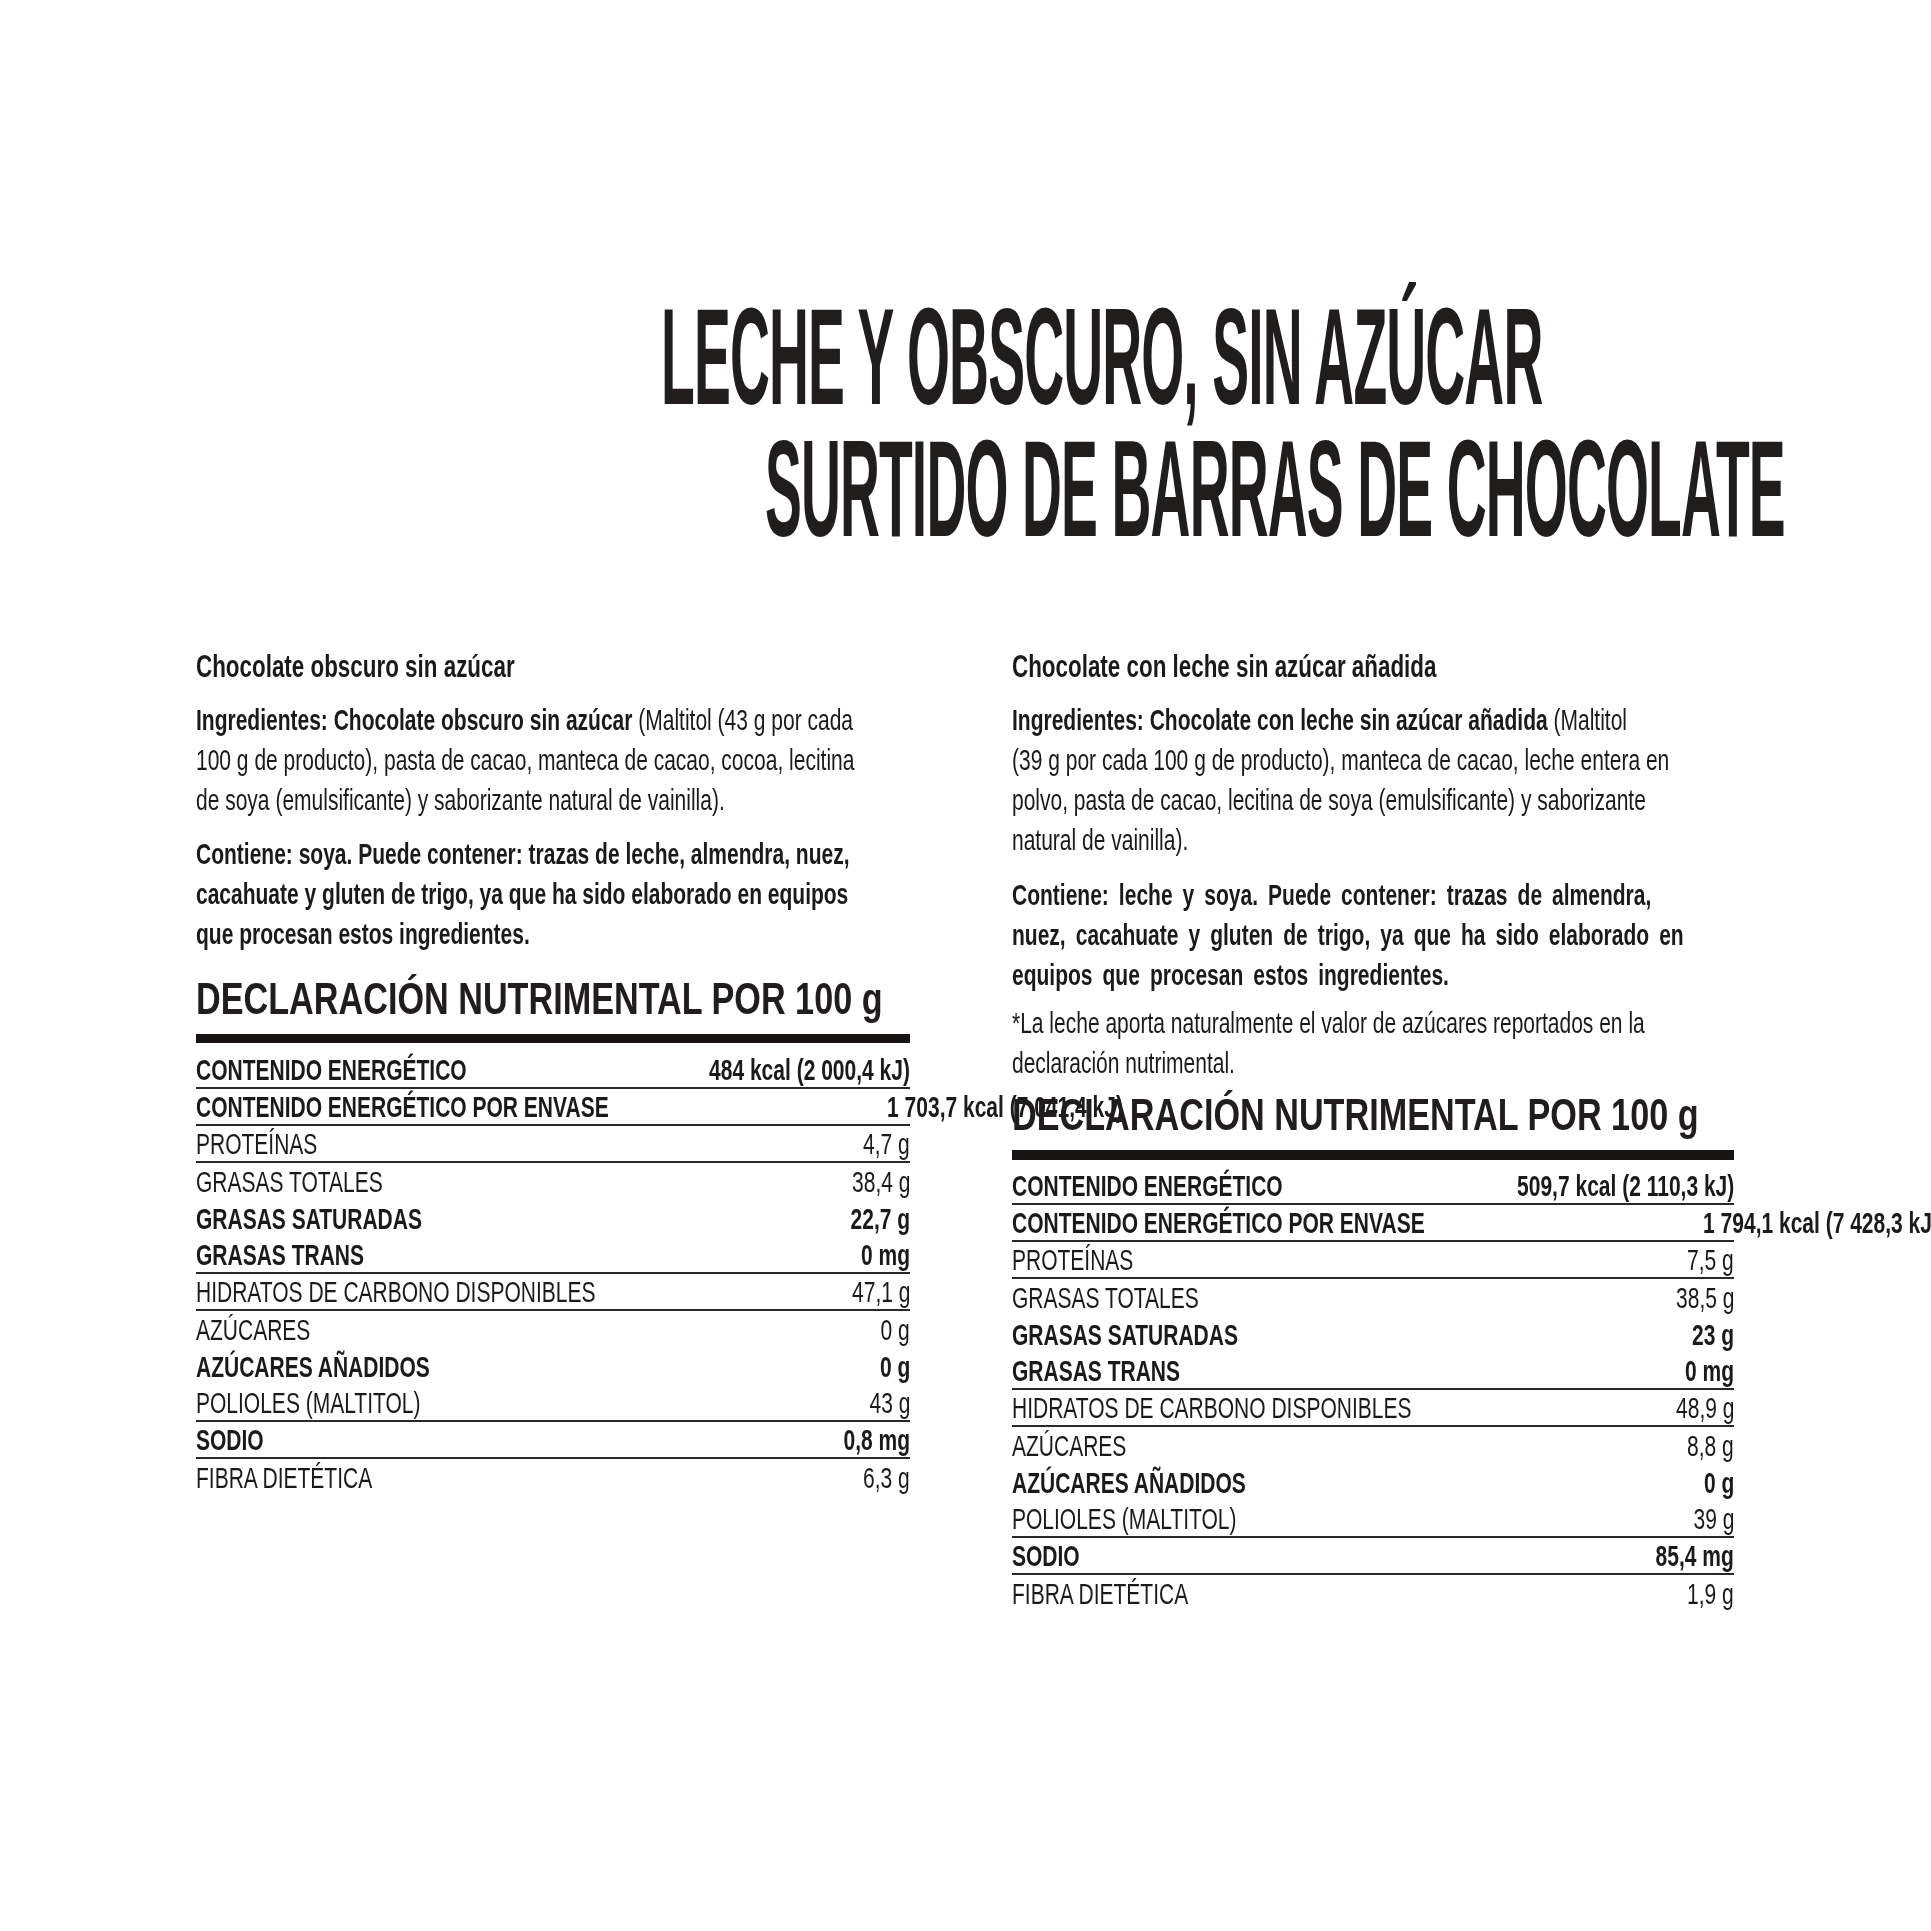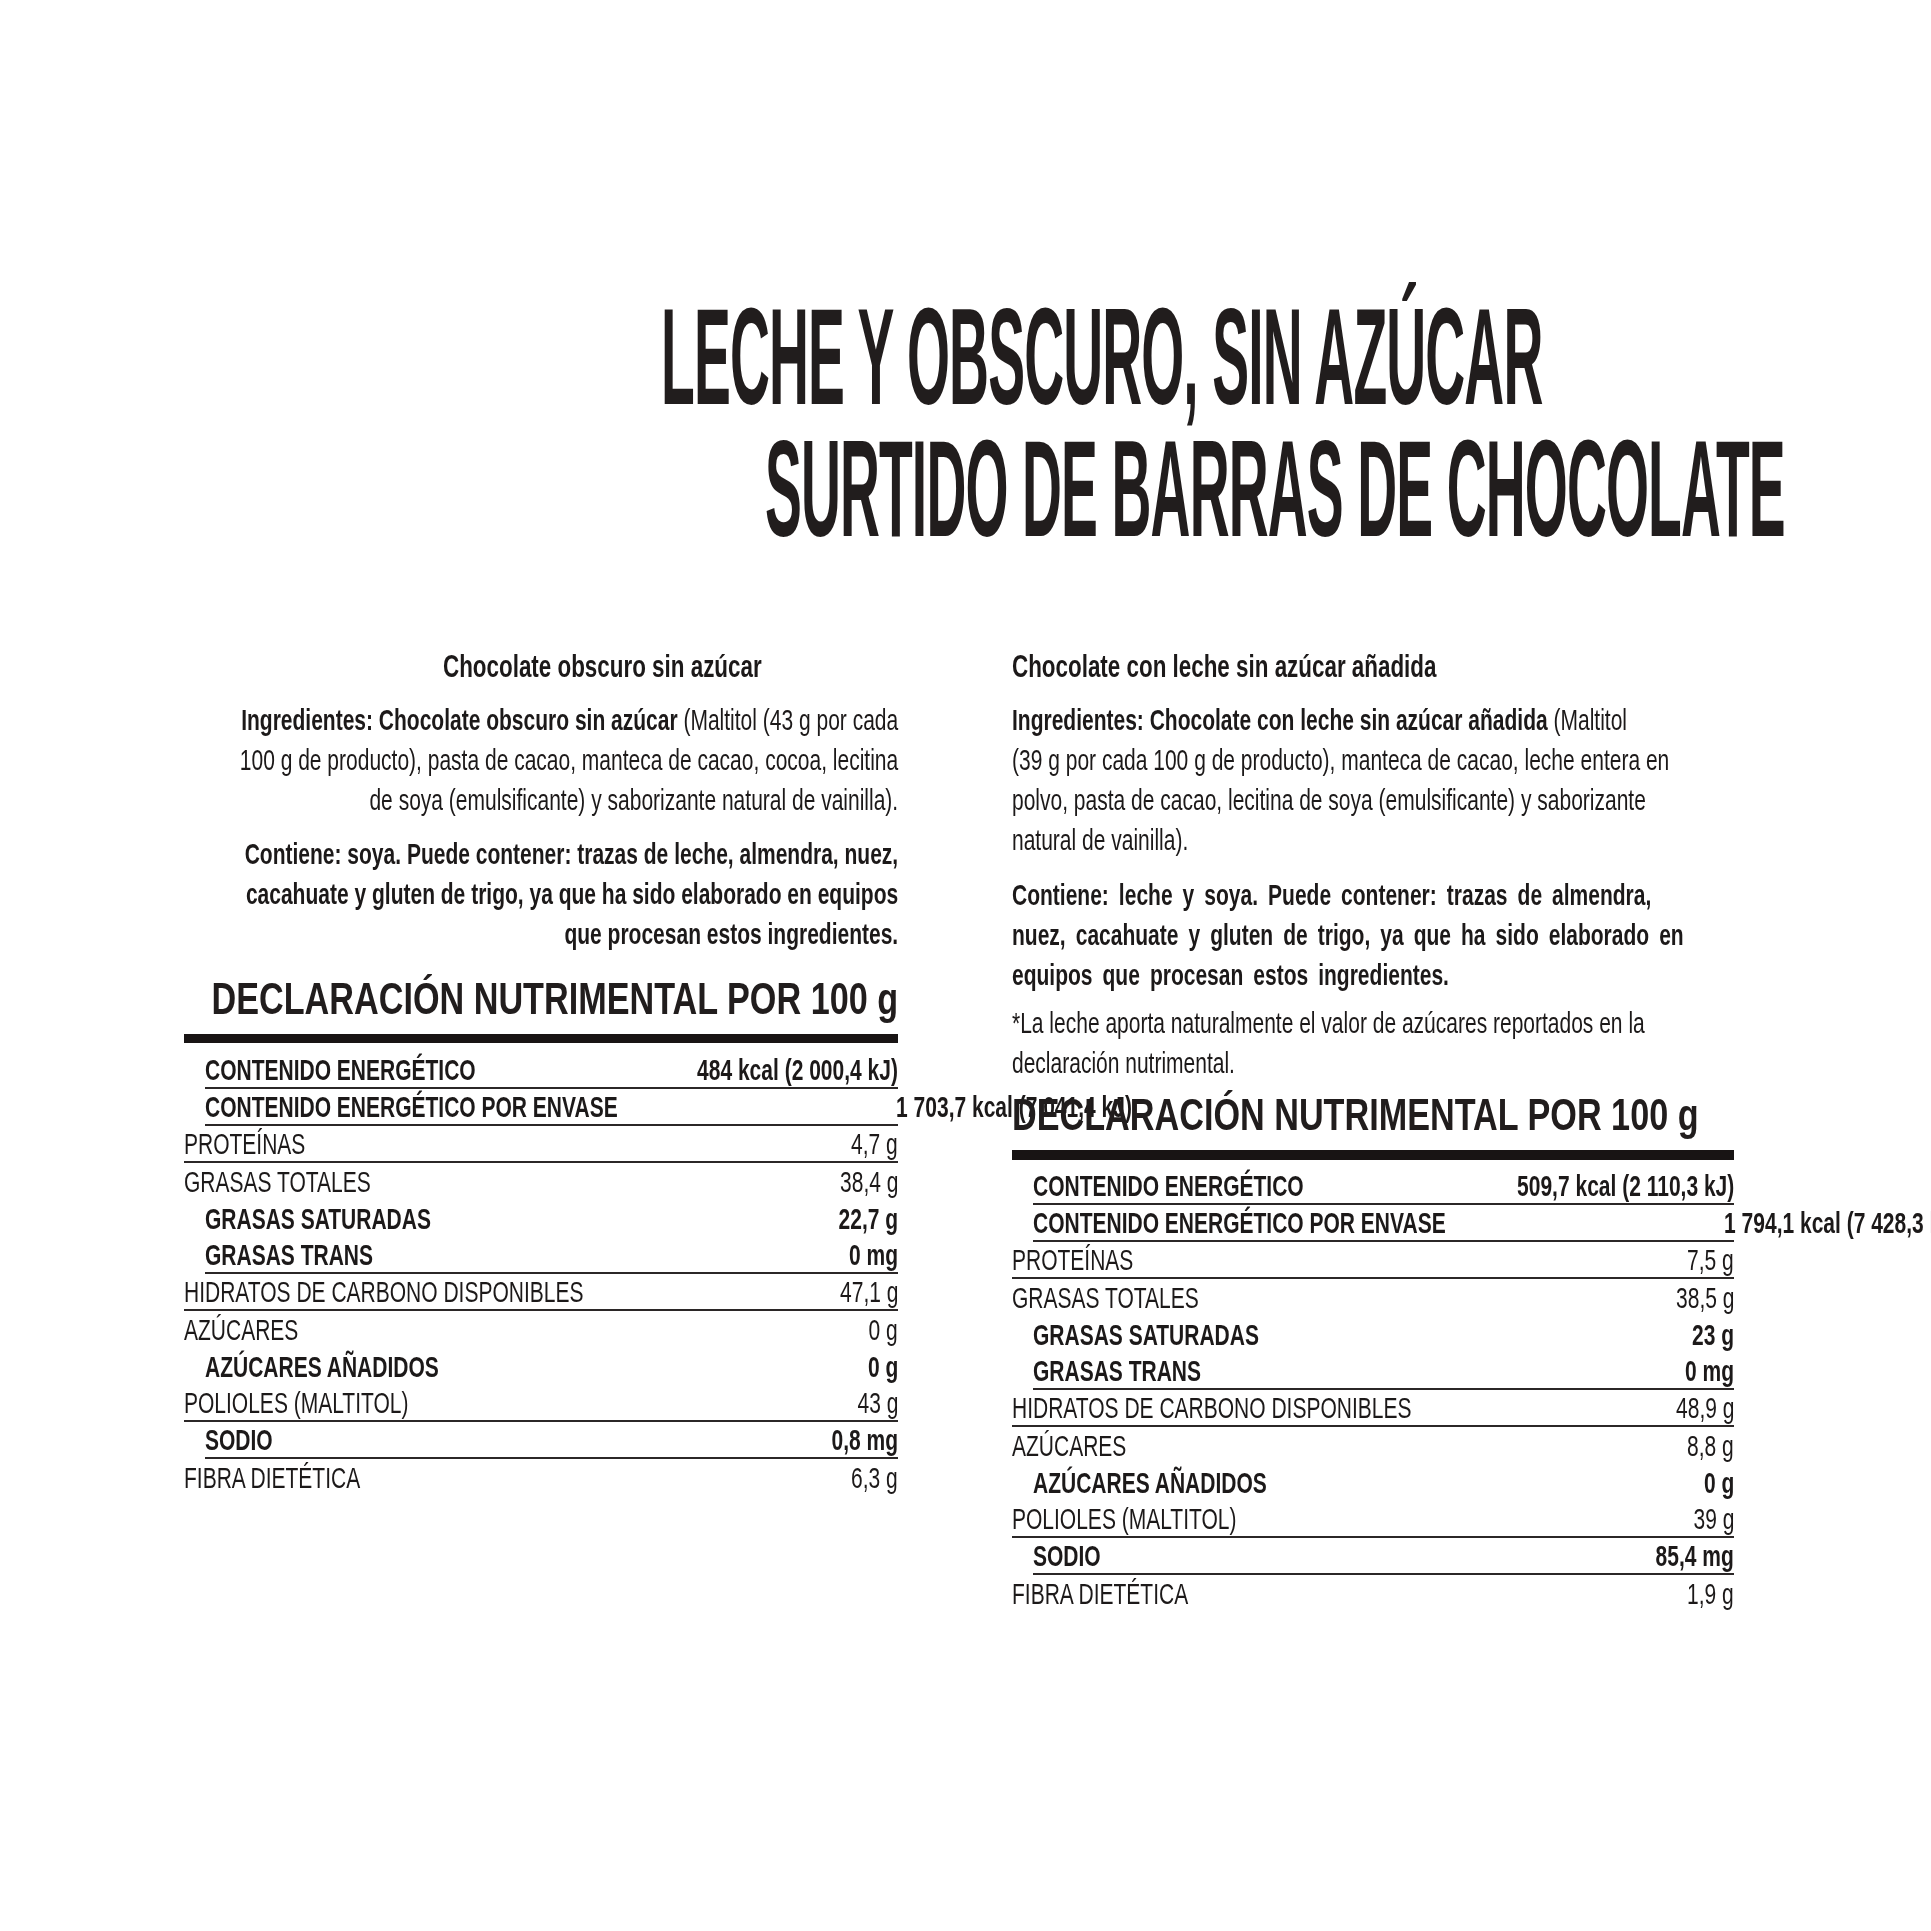--- a/index.html
+++ b/index.html
@@ -9,21 +9,21 @@
     font-family:"Liberation Sans","DejaVu Sans",sans-serif; color:#1c1919; overflow:hidden;
   }
 
   
   .main-title { position:absolute; top:290px; left:0; width:100%; text-align:center; font-weight:700; color:#211d1d; }
   .tline { font-size:138px; line-height:132px; white-space:nowrap; }
   .tline > span { display:inline-block; transform:scaleX(0.40); transform-origin:50% 50%; letter-spacing:-0.015em; }
 
   
   .col { position:absolute; top:647px; }
-  .col-left  { left:184px;  width:714px;text-align:right; }
+  .col-left  { left:196px;  width:714px; }
   .col-right { left:1012px; width:722px; }
 
   .col-heading { font-size:32px; font-weight:700; line-height:39px; margin-bottom:13.5px; white-space:nowrap; }
   .col-heading > span { display:inline-block; transform:scaleX(0.70); transform-origin:0 50%; white-space:nowrap; }
 
   .para {
     font-size:30px; line-height:40px; white-space:pre-line;
     width:142.9%; transform:scaleX(0.70); transform-origin:0 0;
   }
   .para b { font-weight:700; }
@@ -37,21 +37,21 @@
   
   .col-left  .ntable { margin-top:20px; }
   .col-right .ntable { margin-top:7.7px; }
   .ntitle {
     font-size:45px; font-weight:700; line-height:50px; white-space:nowrap; color:#211d1d;
     width:131.6%; transform:scaleX(0.76); transform-origin:0 0;
   }
   .nbar { height:9.7px; background:#181414; margin:9.7px 0 8.7px 0; }
   .nrow { display:flex; justify-content:space-between; align-items:center; height:37px; font-size:30px; }
   .nrow.line { border-bottom:2.9px solid #2b2727; }
-  .nrow.bold { font-weight:700;margin-left:21px; }
+  .nrow.bold { font-weight:700; }
   .nlabel { display:inline-block; transform:scaleX(0.70); transform-origin:0 50%; white-space:nowrap; }
   .nvalue { display:inline-block; transform:scaleX(0.70); transform-origin:100% 50%; white-space:nowrap; }
 </style>
 </head>
 <body>
 
 <div class="page">
 
   <header class="main-title">
     <div class="tline"><span>LECHE Y OBSCURO, SIN AZÚCAR</span></div>

